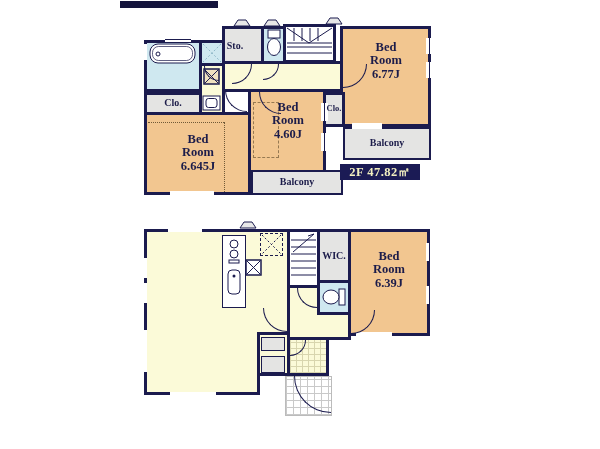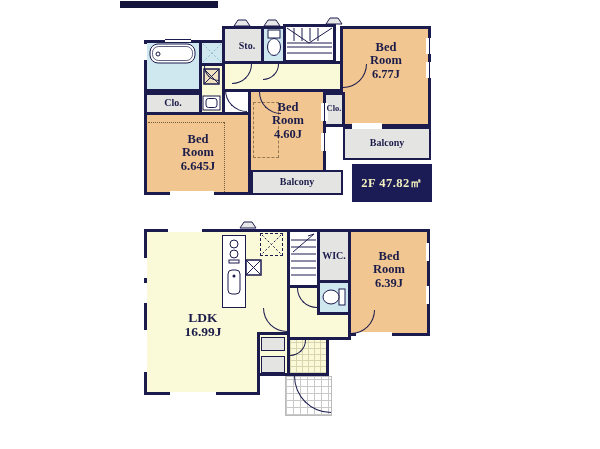--- a/index.html
+++ b/index.html
@@ -152,36 +152,36 @@
   <div class="abs lbl room-name" style="left:255px;top:100px;width:66px;height:42px">
     <span>Bed</span>
     <span>Room</span>
     <span>4.60J</span>
   </div>
   <div class="abs lbl room-name" style="left:163px;top:132px;width:70px;height:42px">
     <span>Bed</span>
     <span>Room</span>
     <span>6.645J</span>
   </div>
-  <div class="abs lbl small-lbl" style="left:228px;top:38px;width:38px;height:16px">
+  <div class="abs lbl small-lbl" style="left:216px;top:38px;width:38px;height:16px">
     <span>Sto.</span>
   </div>
   <div class="abs lbl small-lbl" style="left:150px;top:95px;width:46px;height:16px">
     <span>Clo.</span>
   </div>
   <div class="abs lbl tiny-lbl" style="left:321px;top:101px;width:26px;height:14px">
     <span>Clo.</span>
   </div>
   <div class="abs lbl small-lbl" style="left:257px;top:174px;width:80px;height:16px">
     <span>Balcony</span>
   </div>
   <div class="abs lbl small-lbl" style="left:348px;top:135px;width:78px;height:16px">
     <span>Balcony</span>
   </div>
-  <div class="abs area-box" style="left:352px;top:164px;width:80px;height:38px">
+  <div class="abs area-box" style="left:340px;top:164px;width:80px;height:16px">
     <span>2F 47.82㎡</span>
   </div>
 
   <div class="abs room cream" style="left:144px;top:229px;width:146px;height:109px"></div>
   <div class="abs room cream" style="left:144px;top:335px;width:116px;height:60px;border-top:none"></div>
   <div class="abs cream" style="left:147px;top:332px;width:110px;height:8px"></div>
   <div class="abs room white" style="left:287px;top:229px;width:33px;height:59px">
     <svg width="27" height="53">
       <line x1="1" y1="8" x2="26" y2="8" stroke="#1b1b4e"></line>
         <line x1="1" y1="15" x2="26" y2="15" stroke="#1b1b4e"></line>
@@ -251,24 +251,20 @@
   <div class="abs win-v" style="left:426px;top:243px;width:7px;height:18px"></div>
   <div class="abs win-v" style="left:426px;top:286px;width:7px;height:18px"></div>
   <div class="abs win-h" style="left:356px;top:332px;width:36px;height:6px"></div>
 
   <div class="abs arc-bl" style="left:297px;top:288px;width:20px;height:20px"></div>
   <div class="abs arc-br" style="left:351px;top:310px;width:24px;height:24px"></div>
   <div class="abs arc-bl" style="left:263px;top:308px;width:24px;height:24px"></div>
   <div class="abs arc-bl" style="left:294px;top:376px;width:37px;height:37px"></div>
   <div class="abs arc-br" style="left:290px;top:340px;width:16px;height:16px"></div>
 
-  <div class="abs lbl" style="left:165px;top:310px;width:76px;height:30px;font-size:13.5px">
-    <span>LDK</span>
-    <span>16.99J</span>
-  </div>
   <div class="abs lbl room-name" style="left:355px;top:249px;width:68px;height:42px">
     <span>Bed</span>
     <span>Room</span>
     <span>6.39J</span>
   </div>
   <div class="abs lbl small-lbl" style="left:318px;top:248px;width:32px;height:16px">
     <span>WIC.</span>
   </div>
 
 </div>

